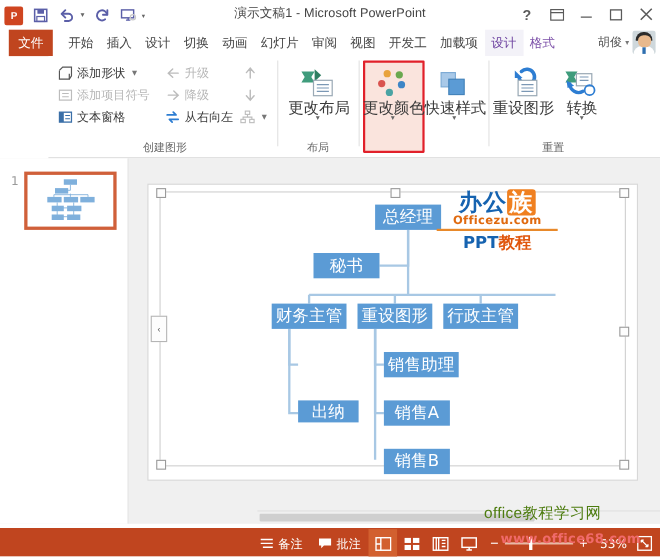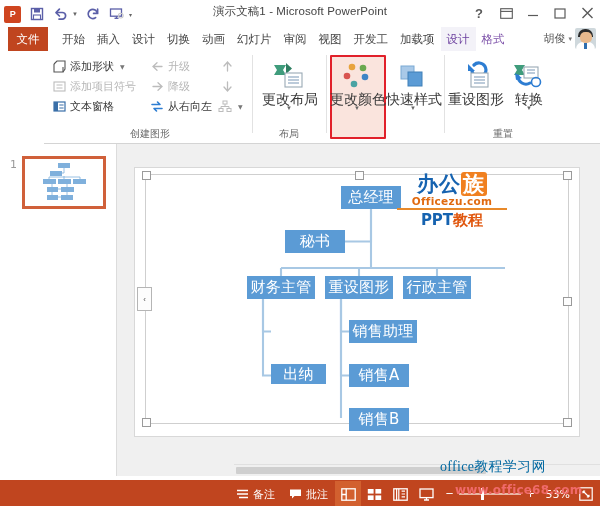--- a/index.html
+++ b/index.html
@@ -107,22 +107,22 @@
   .wm-cn{font-size:21px;font-weight:bold;color:#1663b0;letter-spacing:1px;line-height:22px;
          font-family:"DejaVu Sans",sans-serif;}
   .wm-cn .box{background:#f08020;color:#fff;padding:0 2px;border-radius:3px;}
   .wm-url{font-size:10.5px;font-weight:bold;color:#e06a10;letter-spacing:.3px;line-height:12px;
           font-family:"DejaVu Sans",sans-serif;}
   .wm-rule{height:2px;background:#e8892a;margin:1px 4px 2px;}
   .wm-ppt{font-size:15px;font-weight:bold;line-height:17px;font-family:"DejaVu Sans",sans-serif;}
   .wm-ppt .p{color:#1663b0;}
   .wm-ppt .j{color:#e0560d;}
 
-  .wm-bottom{position:absolute;left:440px;top:458px;font-size:14px;color:#0369a1;
-             font-family:Liberation Serif, serif;letter-spacing:.3px;}
+  .wm-bottom{position:absolute;left:440px;top:458px;font-size:14px;color:#4d7c0f;
+             font-family:Liberation Sans, sans-serif;letter-spacing:.3px;}
   .wm-status{position:absolute;left:455px;top:483px;font-size:12px;color:#f06a6a;font-weight:bold;
              font-family:"DejaVu Sans",sans-serif;letter-spacing:.2px;z-index:6;}
 
   
   .hscroll{position:absolute;left:117px;bottom:0;width:483px;height:11px;background:#f0f0f0;
            border-top:1px solid #e0e0e0;}
   .hscroll-thumb{position:absolute;left:2px;top:2px;width:250px;height:7px;background:#cfcfcf;border-radius:1px;}
 
   
   .status{position:absolute;left:0;bottom:0;width:600px;height:26px;background:#c0451f;}

